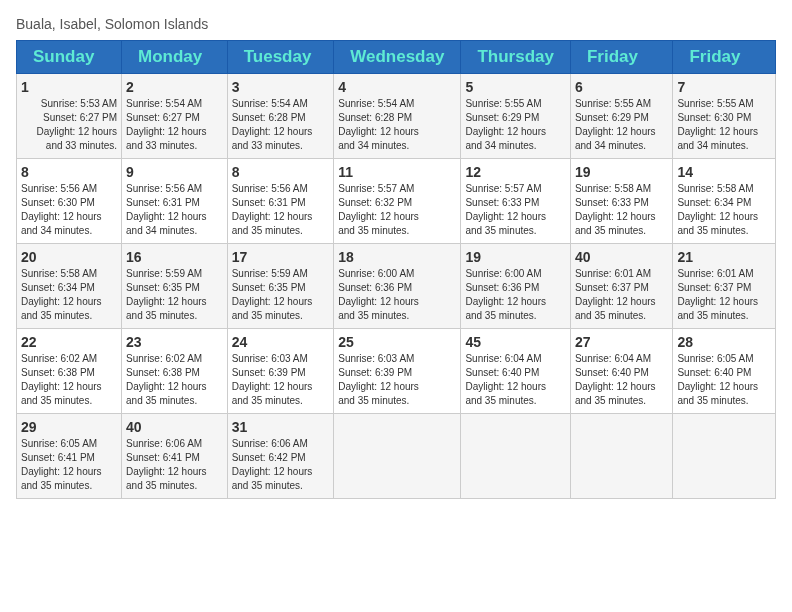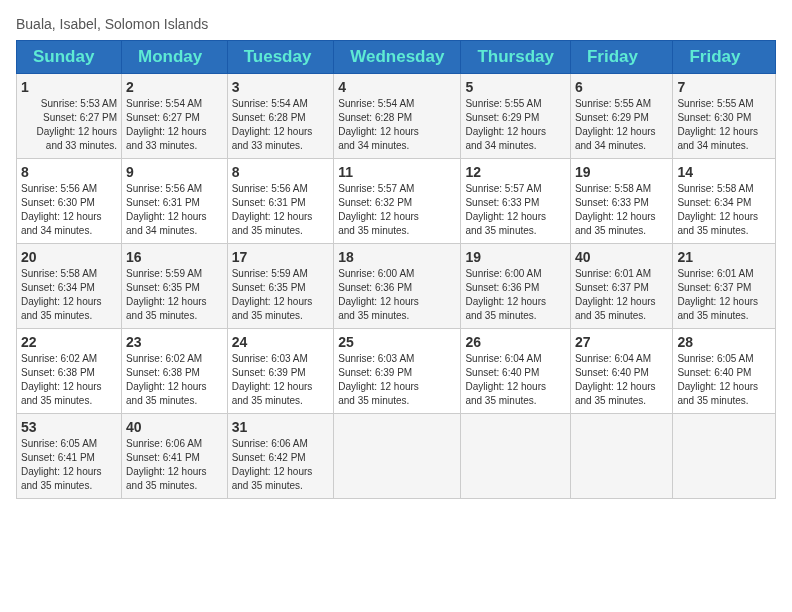--- a/index.html
+++ b/index.html
@@ -290,21 +290,21 @@
 and 35 minutes.</div>
         </td>
         <td>
           <div class="day-number">25</div>
           <div class="day-info" style="white-space: pre-line;">Sunrise: 6:03 AM
 Sunset: 6:39 PM
 Daylight: 12 hours
 and 35 minutes.</div>
         </td>
         <td>
-          <div class="day-number">26</div>
+          <div class="day-number">45</div>
           <div class="day-info" style="white-space: pre-line;">Sunrise: 6:04 AM
 Sunset: 6:40 PM
 Daylight: 12 hours
 and 35 minutes.</div>
         </td>
         <td>
           <div class="day-number">27</div>
           <div class="day-info" style="white-space: pre-line;">Sunrise: 6:04 AM
 Sunset: 6:40 PM
 Daylight: 12 hours
@@ -313,21 +313,21 @@
         <td>
           <div class="day-number">28</div>
           <div class="day-info" style="white-space: pre-line;">Sunrise: 6:05 AM
 Sunset: 6:40 PM
 Daylight: 12 hours
 and 35 minutes.</div>
         </td>
       </tr>
       <tr>
         <td>
-          <div class="day-number">53</div>
+          <div class="day-number">29</div>
           <div class="day-info" style="white-space: pre-line;">Sunrise: 6:05 AM
 Sunset: 6:41 PM
 Daylight: 12 hours
 and 35 minutes.</div>
         </td>
         <td>
           <div class="day-number">40</div>
           <div class="day-info" style="white-space: pre-line;">Sunrise: 6:06 AM
 Sunset: 6:41 PM
 Daylight: 12 hours

